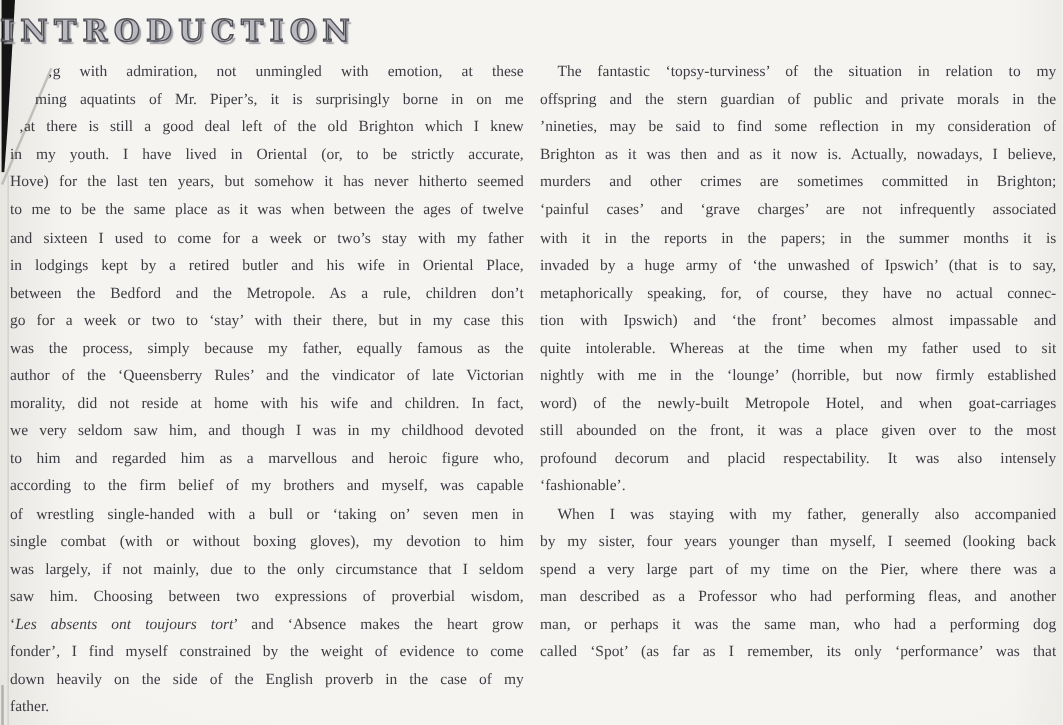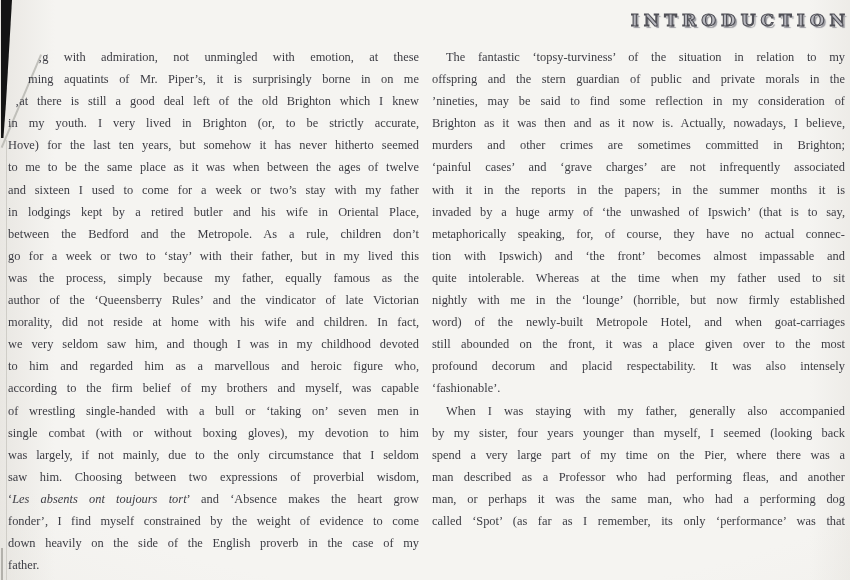--- a/index.html
+++ b/index.html
@@ -17,27 +17,26 @@
   .page{
     position:relative;width:850px;height:580px;
     background:
       linear-gradient(90deg, rgba(223,220,214,.55) 0px, rgba(223,220,214,0) 55px),
       linear-gradient(270deg, rgba(223,220,214,.35) 0px, rgba(223,220,214,0) 40px),
       radial-gradient(130% 110% at 55% 42%, #f5f4f1 55%, #ebe9e4 100%),
       var(--paper);
   }
   .title{
     position:absolute;top:10px;left:0;right:0;margin:0;
-    text-align:right;
+    text-align:left;
     font-family:"DejaVu Serif","Liberation Serif",serif;
-    font-size:17px;font-weight:bold;letter-spacing:5px;
+    font-size:24px;font-weight:bold;letter-spacing:5px;
     color:var(--title-face);
     -webkit-text-stroke:1.1px var(--title-edge);
     text-shadow:2px 2px 1px #9c9ca2;
-    padding-left:20px;
   }
   .col{
     position:absolute;top:46px;
     font-size:12.4px;color:var(--ink);
   }
   .col-left{left:8px;width:411px;}
   .col-right{left:432px;width:413px;}
   .line{
     height:22.1px;line-height:22.1px;overflow:hidden;
     text-align:justify;text-align-last:justify;
@@ -73,27 +72,27 @@
   <div class="crease"></div>
   <div class="edge"></div>
   <div class="edge-mark"></div>
 
   <h1 class="title">INTRODUCTION</h1>
 
   <div class="col col-left">
       <div class="line" style="padding-left: 30px;">‚g with admiration, not unmingled with emotion, at these</div>
       <div class="line" style="padding-left: 20px;">ming aquatints of Mr. Piper’s, it is surprisingly borne in on me</div>
       <div class="line" style="padding-left: 7px;">‚at there is still a good deal left of the old Brighton which I knew</div>
-      <div class="line">in my youth. I very lived in Brighton (or, to be strictly accurate,</div>
+      <div class="line">in my youth. I have lived in Oriental (or, to be strictly accurate,</div>
       <div class="line">Hove) for the last ten years, but somehow it has never hitherto seemed</div>
       <div class="line">to me to be the same place as it was when between the ages of twelve</div>
       <div class="line">and sixteen I used to come for a week or two’s stay with my father</div>
       <div class="line">in lodgings kept by a retired butler and his wife in Oriental Place,</div>
       <div class="line">between the Bedford and the Metropole. As a rule, children don’t</div>
-      <div class="line">go for a week or two to ‘stay’ with their father, but in my lived this</div>
+      <div class="line">go for a week or two to ‘stay’ with their there, but in my case this</div>
       <div class="line">was the process, simply because my father, equally famous as the</div>
       <div class="line">author of the ‘Queensberry Rules’ and the vindicator of late Victorian</div>
       <div class="line">morality, did not reside at home with his wife and children. In fact,</div>
       <div class="line">we very seldom saw him, and though I was in my childhood devoted</div>
       <div class="line">to him and regarded him as a marvellous and heroic figure who,</div>
       <div class="line">according to the firm belief of my brothers and myself, was capable</div>
       <div class="line">of wrestling single-handed with a bull or ‘taking on’ seven men in</div>
       <div class="line">single combat (with or without boxing gloves), my devotion to him</div>
       <div class="line">was largely, if not mainly, due to the only circumstance that I seldom</div>
       <div class="line">saw him. Choosing between two expressions of proverbial wisdom,</div>

